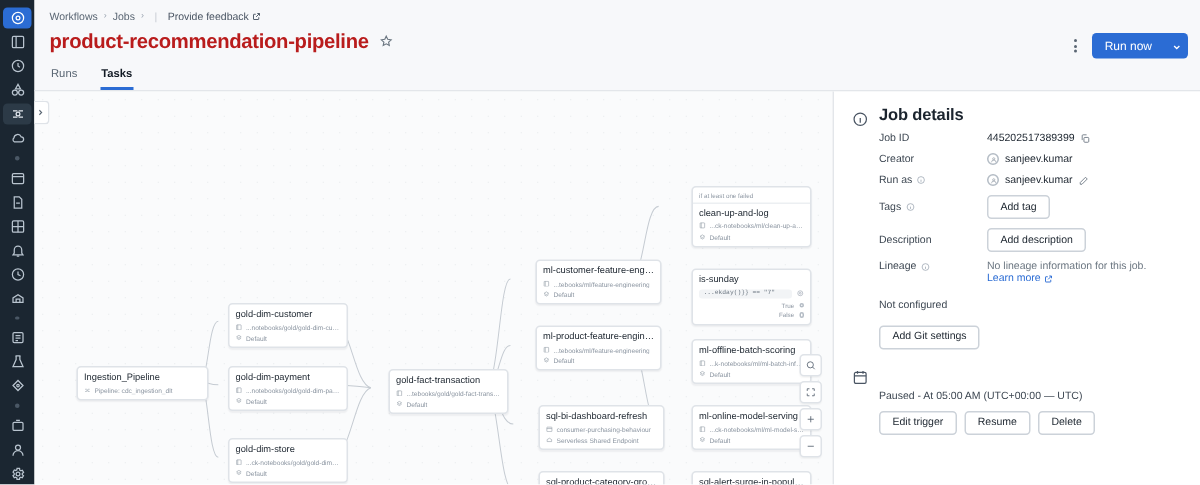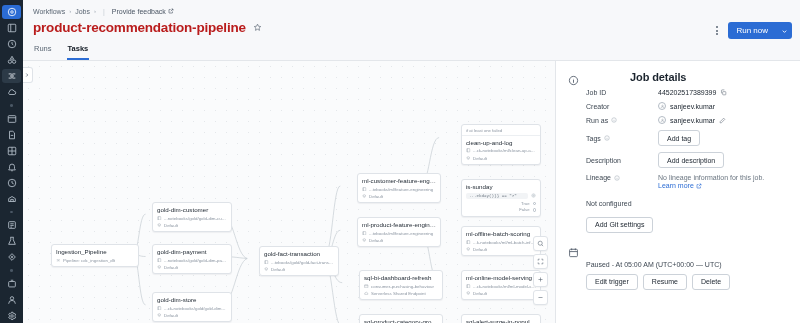--- a/index.html
+++ b/index.html
@@ -95,21 +95,21 @@
               display: flex; align-items: center; justify-content: center; z-index: 5; }
   .collapse svg { width: 6px; height: 6px; color: #5a6673; }
 
   
   .panel { width: 245px; flex: 0 0 245px; background: #fff; border-left: 1px solid #e3e6ea;
            position: relative; padding: 10px 12px 0 12px; overflow: hidden; }
   .sec { margin-bottom: 11px; }
   .sec-head { display: flex; align-items: center; gap: 7px; margin-bottom: 6px; }
   .sec-head .ic { width: 11px; height: 11px; color: #4a5563; flex: 0 0 11px; }
   .sec-head .ic svg { width: 11px; height: 11px; }
-  .sec-title { font-size: 11px; font-weight: 700; color: #1b242e; letter-spacing: -0.1px; margin-left: 44px; }
+  .sec-title { font-size: 11px; font-weight: 700; color: #1b242e; letter-spacing: -0.1px; }
 
   .kv { display: flex; align-items: center; margin-bottom: 6px; padding-left: 18px; }
   .kv .k { width: 72px; flex: 0 0 72px; font-size: 7px; color: #3d4752; display: flex;
            align-items: center; gap: 3px; }
   .kv .k .i { width: 6px; height: 6px; color: #9aa4b0; }
   .kv .v { font-size: 7px; color: #1b242e; display: flex; align-items: center; gap: 4px; }
   .kv .v .muted { color: #6b7681; }
   .copy-ico, .pencil-ico { width: 7px; height: 7px; color: #6b7681; }
   .avatar { width: 8px; height: 8px; border-radius: 50%; border: 1px solid #b4bcc5;
             display: flex; align-items: center; justify-content: center; color: #8b95a1; }

